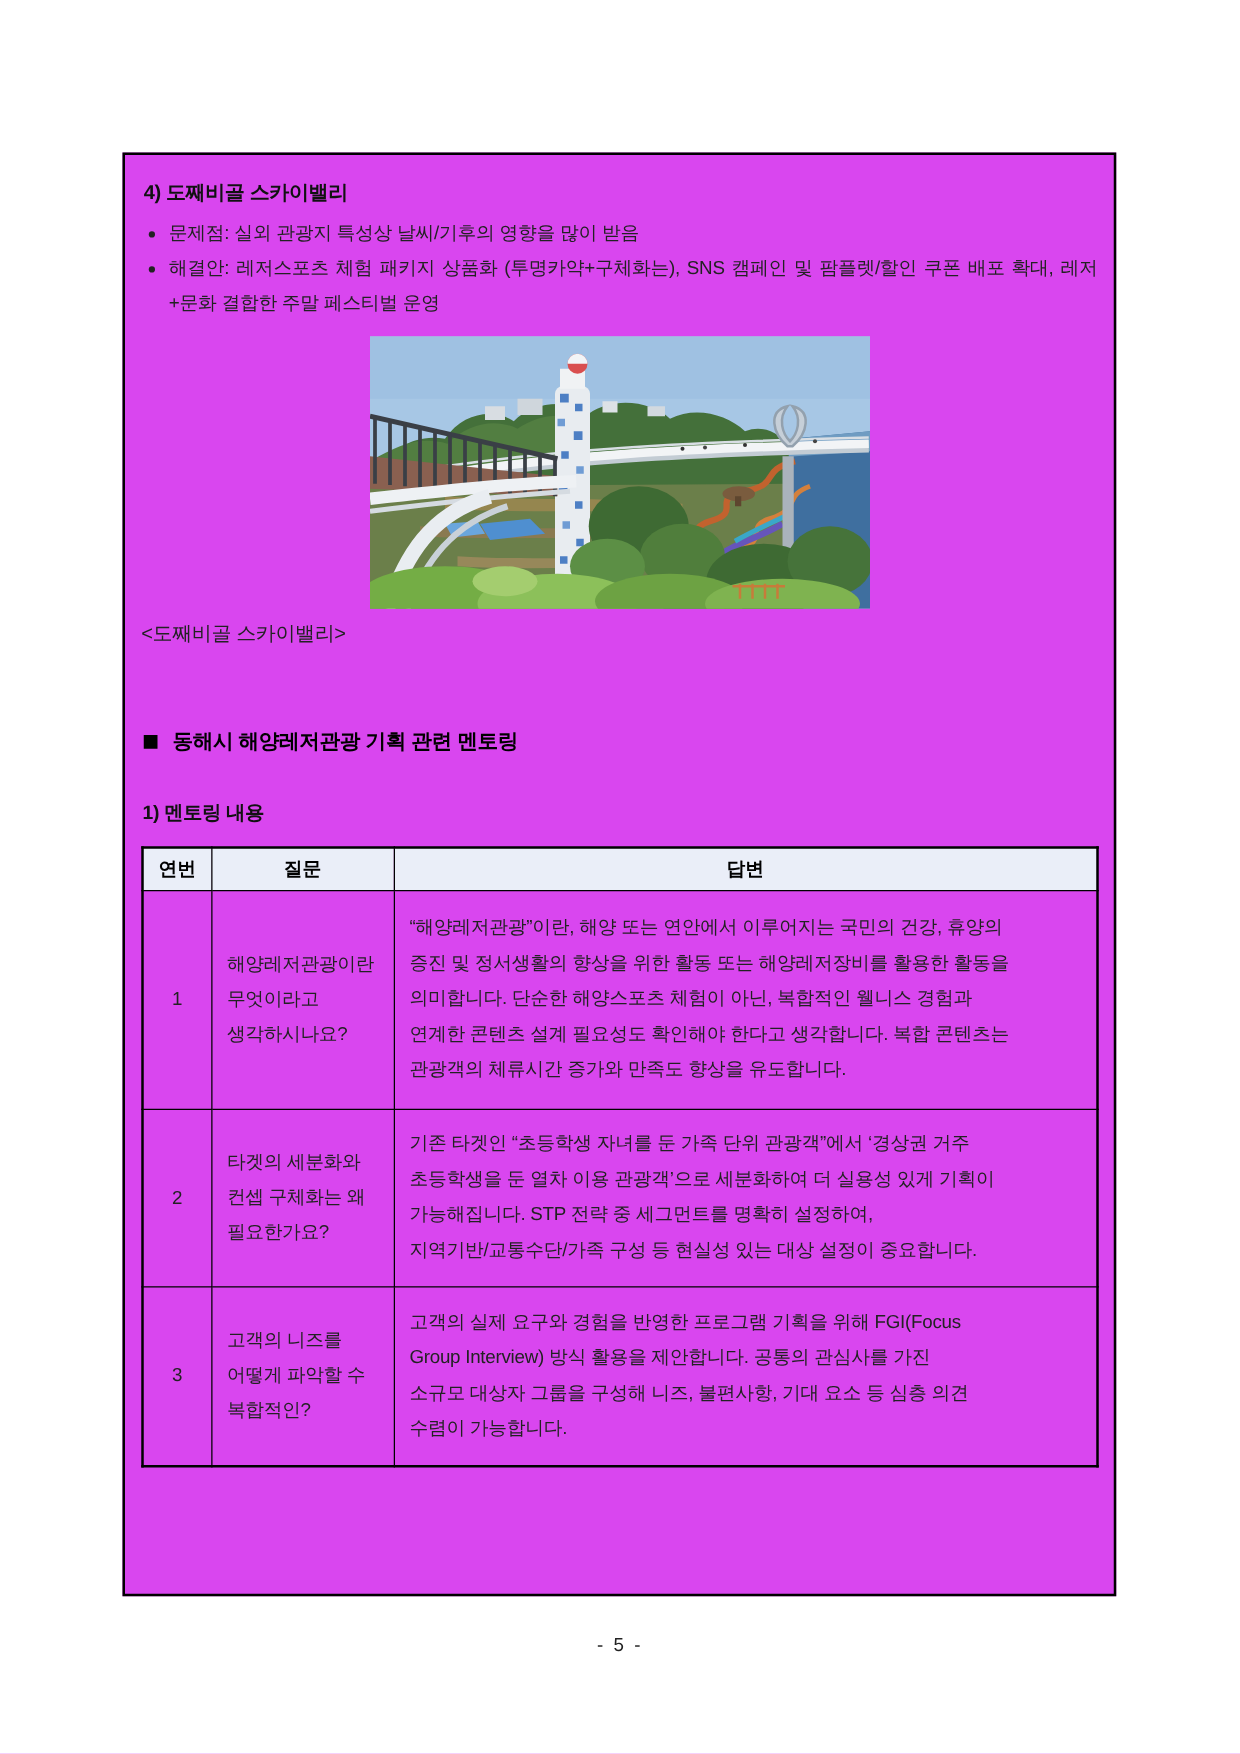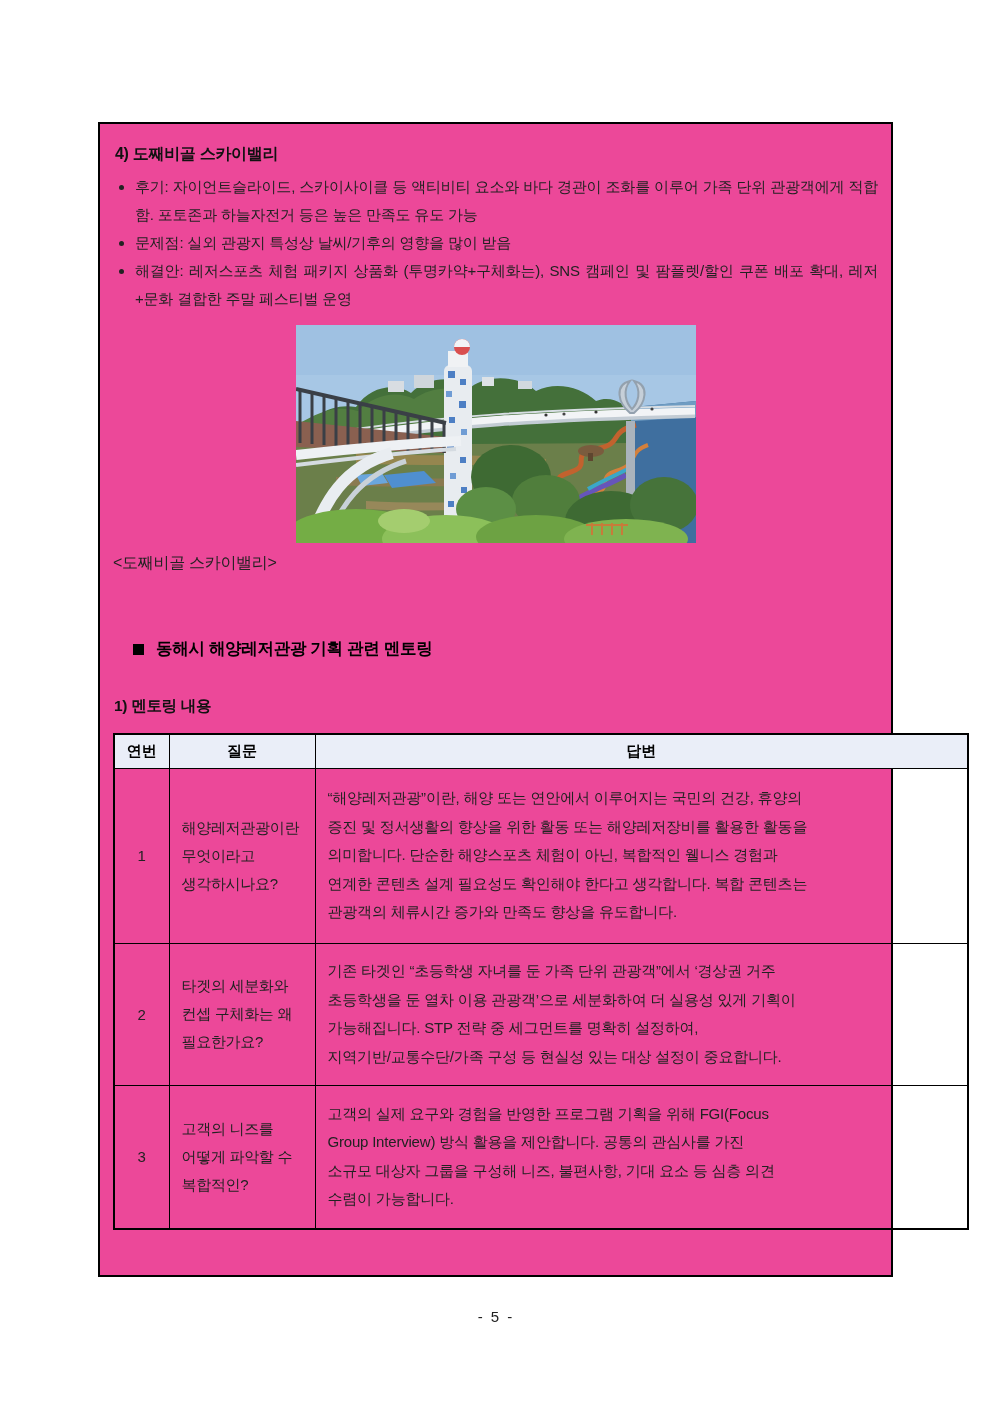--- a/index.html
+++ b/index.html
@@ -10,21 +10,21 @@
     color:#1d1d1d;
     position:relative;
   }
   .page-box{
     position:absolute;
     left:98px;top:122px;
     width:795px;height:1155px;
     border:2px solid #000;
     box-sizing:border-box;
     padding:20px 13px 0 13px;
-    background:#ec4899;
+    background:#d946ef;
   }
   
   .h-attraction{
     font-size:16px;font-weight:bold;color:#111;
     margin:0 0 8px 2px;letter-spacing:-0.3px;
   }
   
   .bullets{list-style:none;margin:0;padding:0;}
   .bullets li{
     position:relative;
@@ -42,39 +42,39 @@
   
   .photo-wrap{width:400px;margin:12px auto 0 auto;}
   .photo-wrap svg{display:block;}
   .caption{
     font-size:16px;color:#222;
     margin-top:10px;
     letter-spacing:-0.3px;
   }
   
   .h-mentoring{
-    margin:64px 0 0 20px;
+    margin:64px 0 0 2px;
     font-size:16.5px;font-weight:bold;color:#000;
     letter-spacing:-0.3px;
     display:flex;align-items:center;
   }
   .sq{
     display:inline-block;width:11px;height:11px;
     background:#000;margin-right:12px;flex:0 0 auto;
   }
   .h-sub{
     margin:36px 0 16px 1px;
     font-size:15.5px;font-weight:bold;color:#111;
     letter-spacing:-0.3px;
   }
   
   table.mentor{
     margin-top:12px;
     border-collapse:collapse;
-    width:856px;
+    width:766px;
     table-layout:fixed;
     border:2px solid #000;
   }
   table.mentor th, table.mentor td{
     border:1.5px solid #000;
     font-size:15px;
     color:#222;
     vertical-align:middle;
     box-sizing:border-box;
   }
@@ -113,21 +113,20 @@
   }
 </style>
 </head>
 <body>
 
 <div class="page-box">
 
   <div class="h-attraction">4) 도째비골 스카이밸리</div>
 
   <ul class="bullets">
-    <li><span class="dot"></span><span>후기: 자이언트슬라이드, 스카이사이클 등 액티비티 요소와 바다 경관이 조화를 이루어 가족 단위 관광객에게 적합함. 포토존과 하늘자전거 등은 높은 만족도 유도 가능</span></li>
     <li><span class="dot"></span><span>문제점: 실외 관광지 특성상 날씨/기후의 영향을 많이 받음</span></li>
     <li><span class="dot"></span><span>해결안: 레저스포츠 체험 패키지 상품화 (투명카약+구체화는), SNS 캠페인 및 팜플렛/할인 쿠폰 배포 확대, 레저+문화 결합한 주말 페스티벌 운영</span></li>
   </ul>
 
   <div class="photo-wrap">
     <svg width="400" height="218" viewBox="0 0 400 218">
 
       <rect x="0" y="0" width="400" height="218" fill="#a7c7e5"></rect>
       <rect x="0" y="0" width="400" height="50" fill="#9fc1e2"></rect>
 

